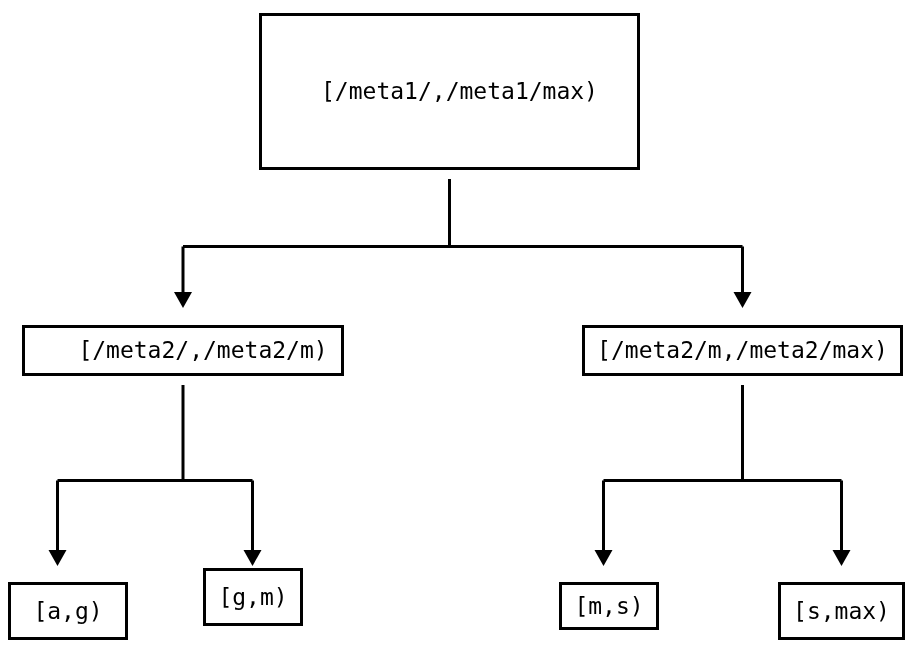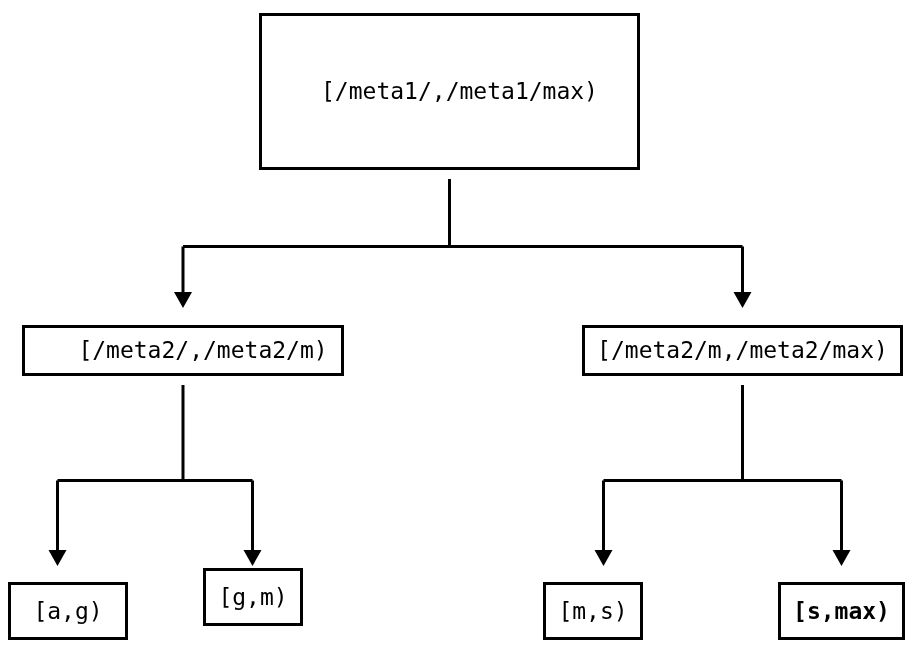--- a/index.html
+++ b/index.html
@@ -34,22 +34,22 @@
     justify-content: center;
     font-size: 23px;
     line-height: 1;
     white-space: nowrap;
   }
   .n-root  { left: 259px; top: 13px;  width: 381px; height: 157px; padding-left: 20px; }
   .n-left  { left: 22px;  top: 325px; width: 322px; height: 51px; padding-left: 40px; }
   .n-right { left: 582px; top: 325px; width: 321px; height: 51px; }
   .n-ag    { left: 8px;   top: 582px; width: 120px; height: 58px; }
   .n-gm    { left: 203px; top: 568px; width: 100px; height: 58px; }
-  .n-ms    { left: 543px; top: 582px; width: 100px; height: 58px; }
-  .n-smax  { left: 778px; top: 582px; width: 127px; height: 58px; font-weight: bold; }
+  .n-ms    { left: 559px; top: 582px; width: 100px; height: 48px; }
+  .n-smax  { left: 778px; top: 582px; width: 127px; height: 58px; }
   .edge-line {
     stroke: #000000;
     stroke-width: 3;
     fill: none;
   }
   .arrow-head {
     fill: #000000;
     stroke: none;
   }
 </style>

